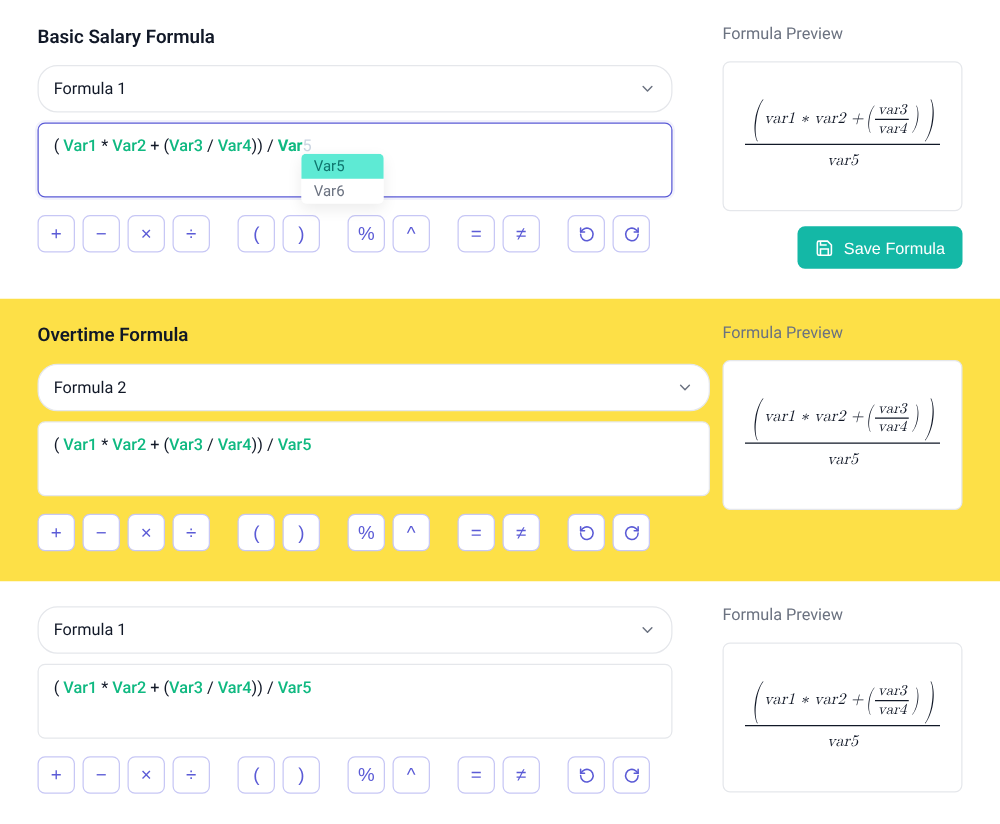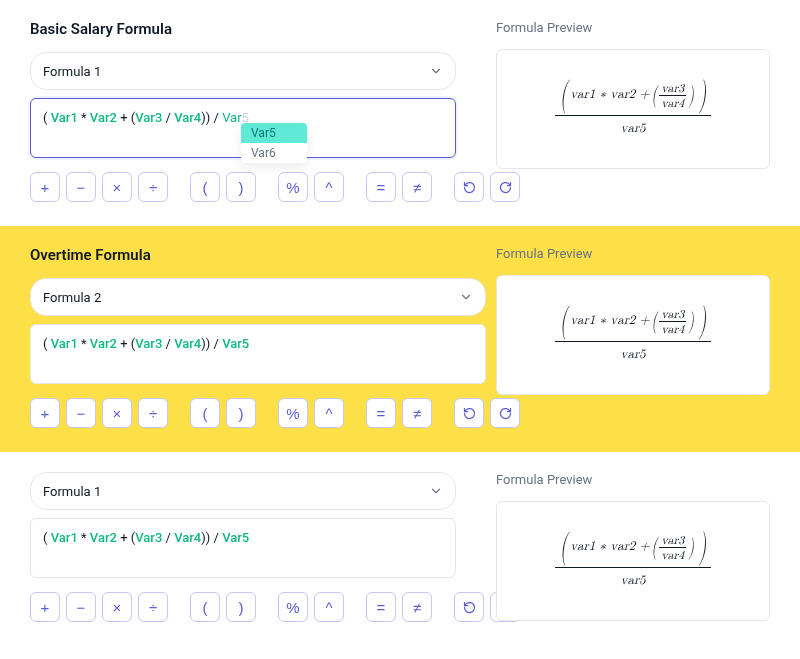--- a/index.html
+++ b/index.html
@@ -17,21 +17,21 @@
   }
   .section.alt {
     background: #fde047;
     gap: 10px;
   }
   .left {
     flex: 1;
     min-width: 0;
   }
   .right {
-    width: 274px;
+    width: 192px;
     flex-shrink: 0;
   }
   .title {
     font-weight: 600;
     font-size: 15px;
     color: #111827;
     margin-bottom: 14px;
   }
   .preview-label {
     font-size: 13px;
@@ -76,21 +76,21 @@
     border-color: #5b5bd6;
     box-shadow: 0 0 0 2px rgba(91,91,214,0.08);
   }
   .formula-text {
     font-size: 13px;
     line-height: 1.4;
   }
   .tok-paren { color: #111827; }
   .tok-var { color: #10b981; font-weight: 500; }
   .tok-op { color: #111827; }
-  .tok-partial { color: #10b981; font-weight: 400; }
+  .tok-partial { color: #10b981; font-weight: 700; }
   .tok-cursor-hint { color: #cbd5e1; font-weight: 400; }
   .autocomplete {
     position: absolute;
     top: 24px;
     left: 210px;
     background: #fff;
     box-shadow: 0 4px 12px rgba(0,0,0,0.08);
     border-radius: 4px;
     overflow: hidden;
     min-width: 66px;
@@ -304,20 +304,31 @@
         <div class="preview-box">
           <div class="math">
             <span class="numerator"><span class="numerator-inner"><span class="big-paren">(</span>var1 ∗ var2 + <span class="small-paren">(</span><span class="inner-frac">
                   <span class="num">var3</span>
                   <span class="den">var4</span>
                 </span><span class="small-paren">)</span><span class="big-paren">)</span></span></span>
             <div class="hr"></div>
             <span class="denominator">var5</span>
           </div>
         </div>
+        <div class="save-row">
+          <button class="save-btn">
+            <span>
+              <svg width="15" height="15" viewBox="0 0 24 24">
+                <path d="M19 21H5a2 2 0 0 1-2-2V5a2 2 0 0 1 2-2h11l5 5v11a2 2 0 0 1-2 2z" stroke="currentColor" stroke-width="2" fill="none"></path>
+                <path d="M17 21v-8H7v8M7 3v5h8" stroke="currentColor" stroke-width="2" fill="none"></path>
+              </svg>
+            </span>
+            <span>Save Formula</span>
+          </button>
+        </div>
       </div>
     </div>
     <div class="section alt">
       <div class="left">
         <div class="title">Overtime Formula</div>
         <div class="select">
           <span class="label">Formula 2</span>
           <span class="chevron">
             <svg width="14" height="14" viewBox="0 0 24 24">
               <path d="M6 9l6 6 6-6" stroke="currentColor" stroke-width="2" fill="none" stroke-linecap="round" stroke-linejoin="round"></path>

